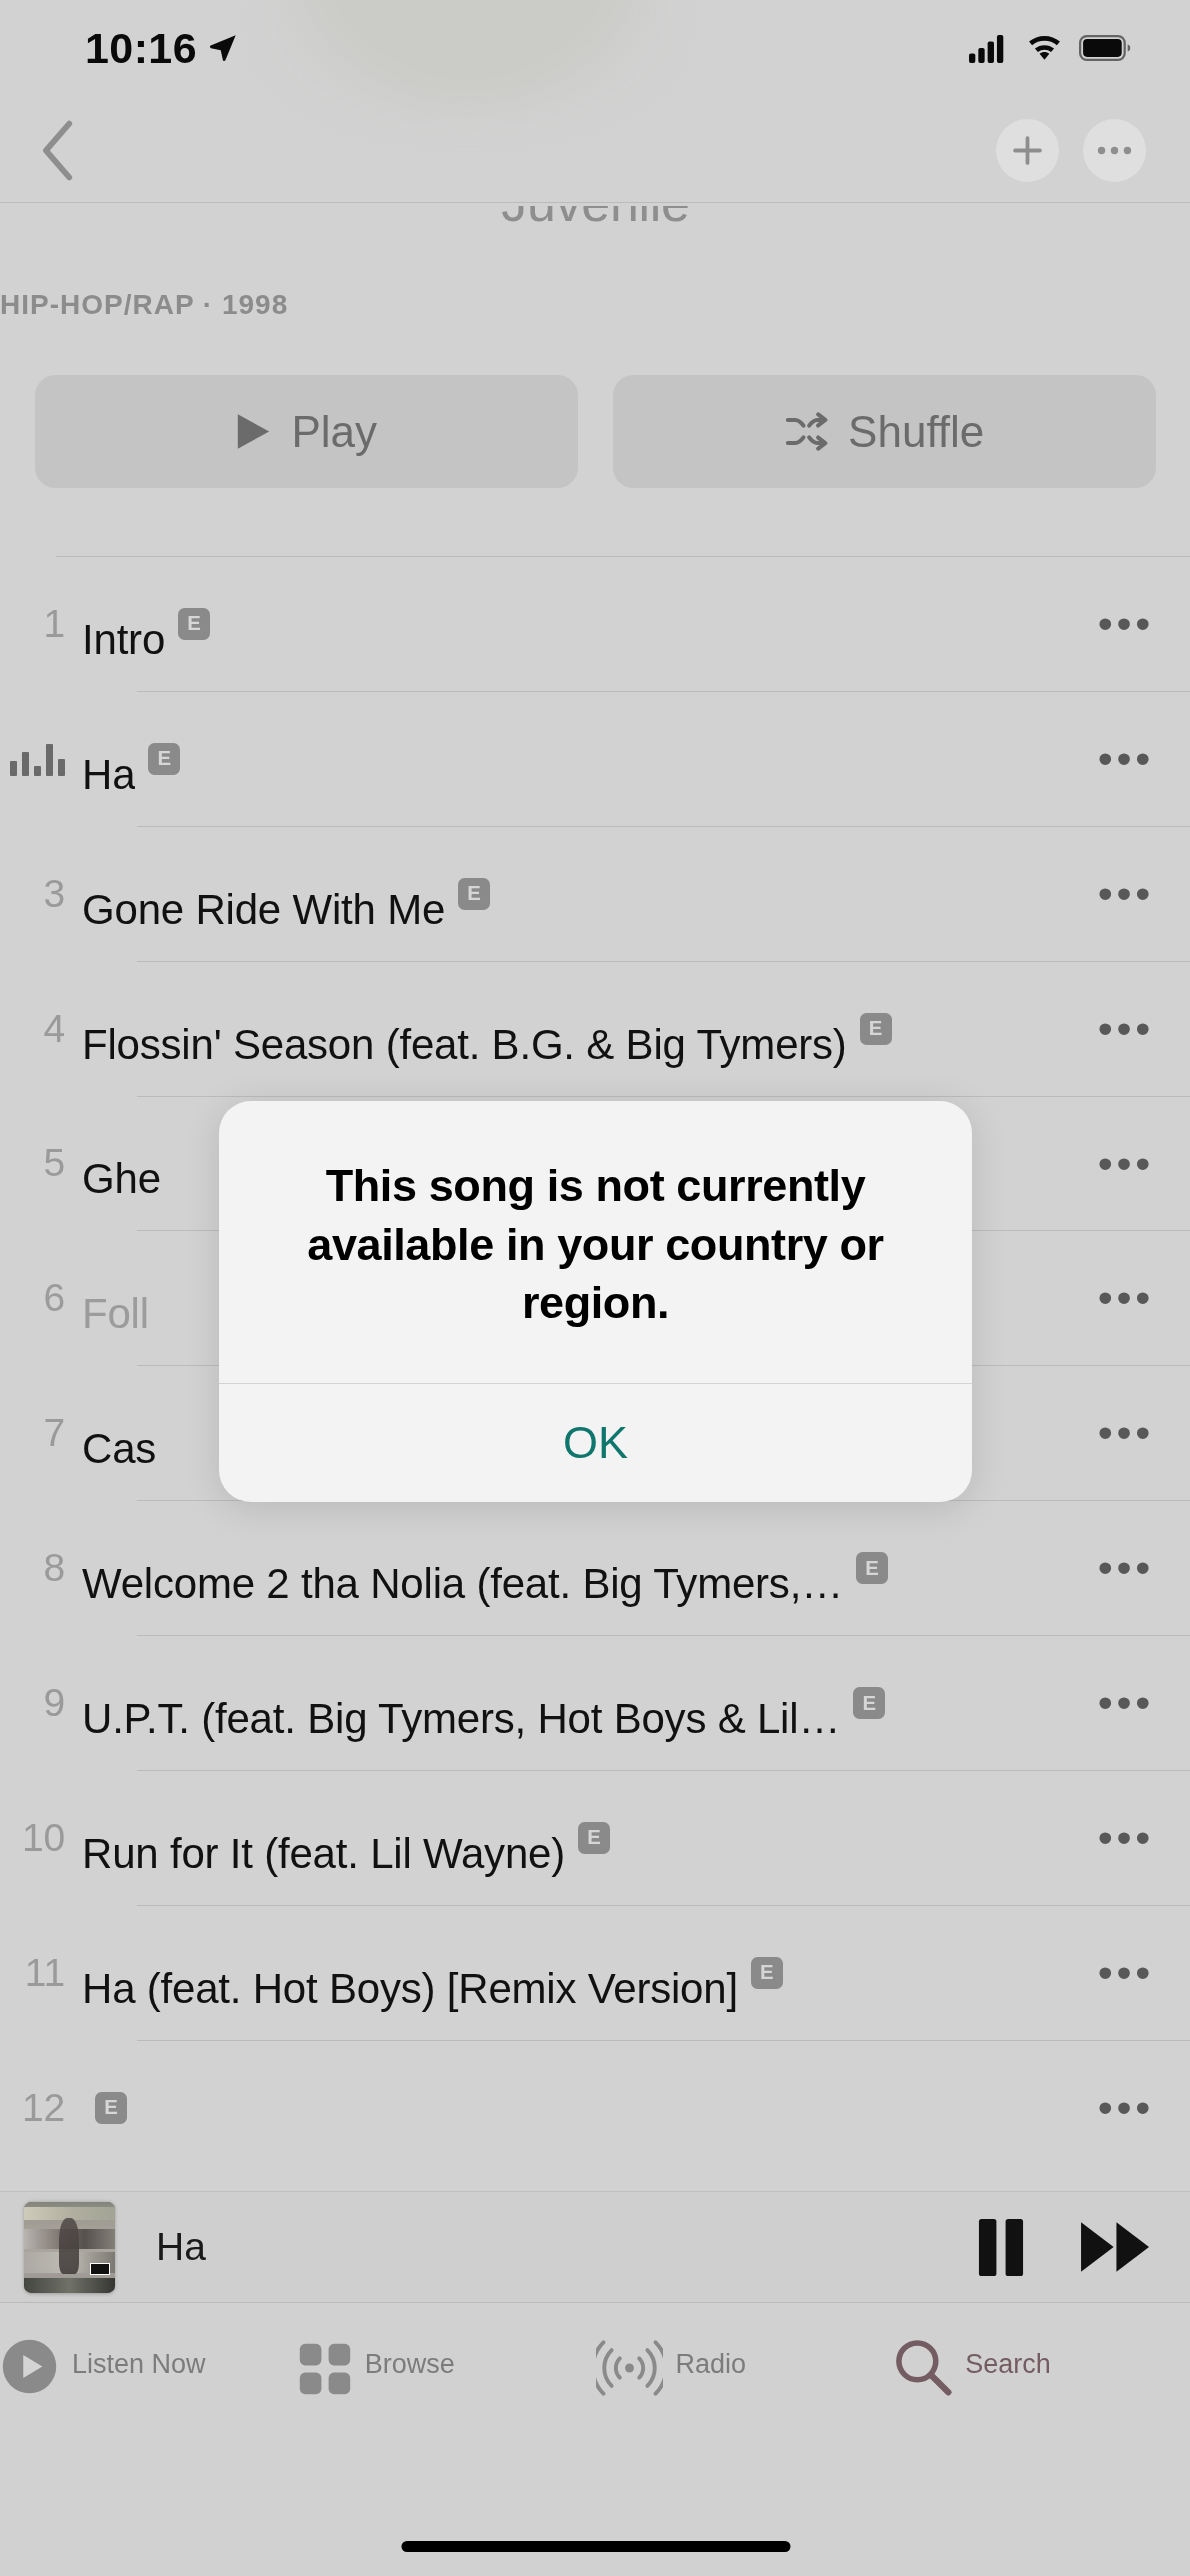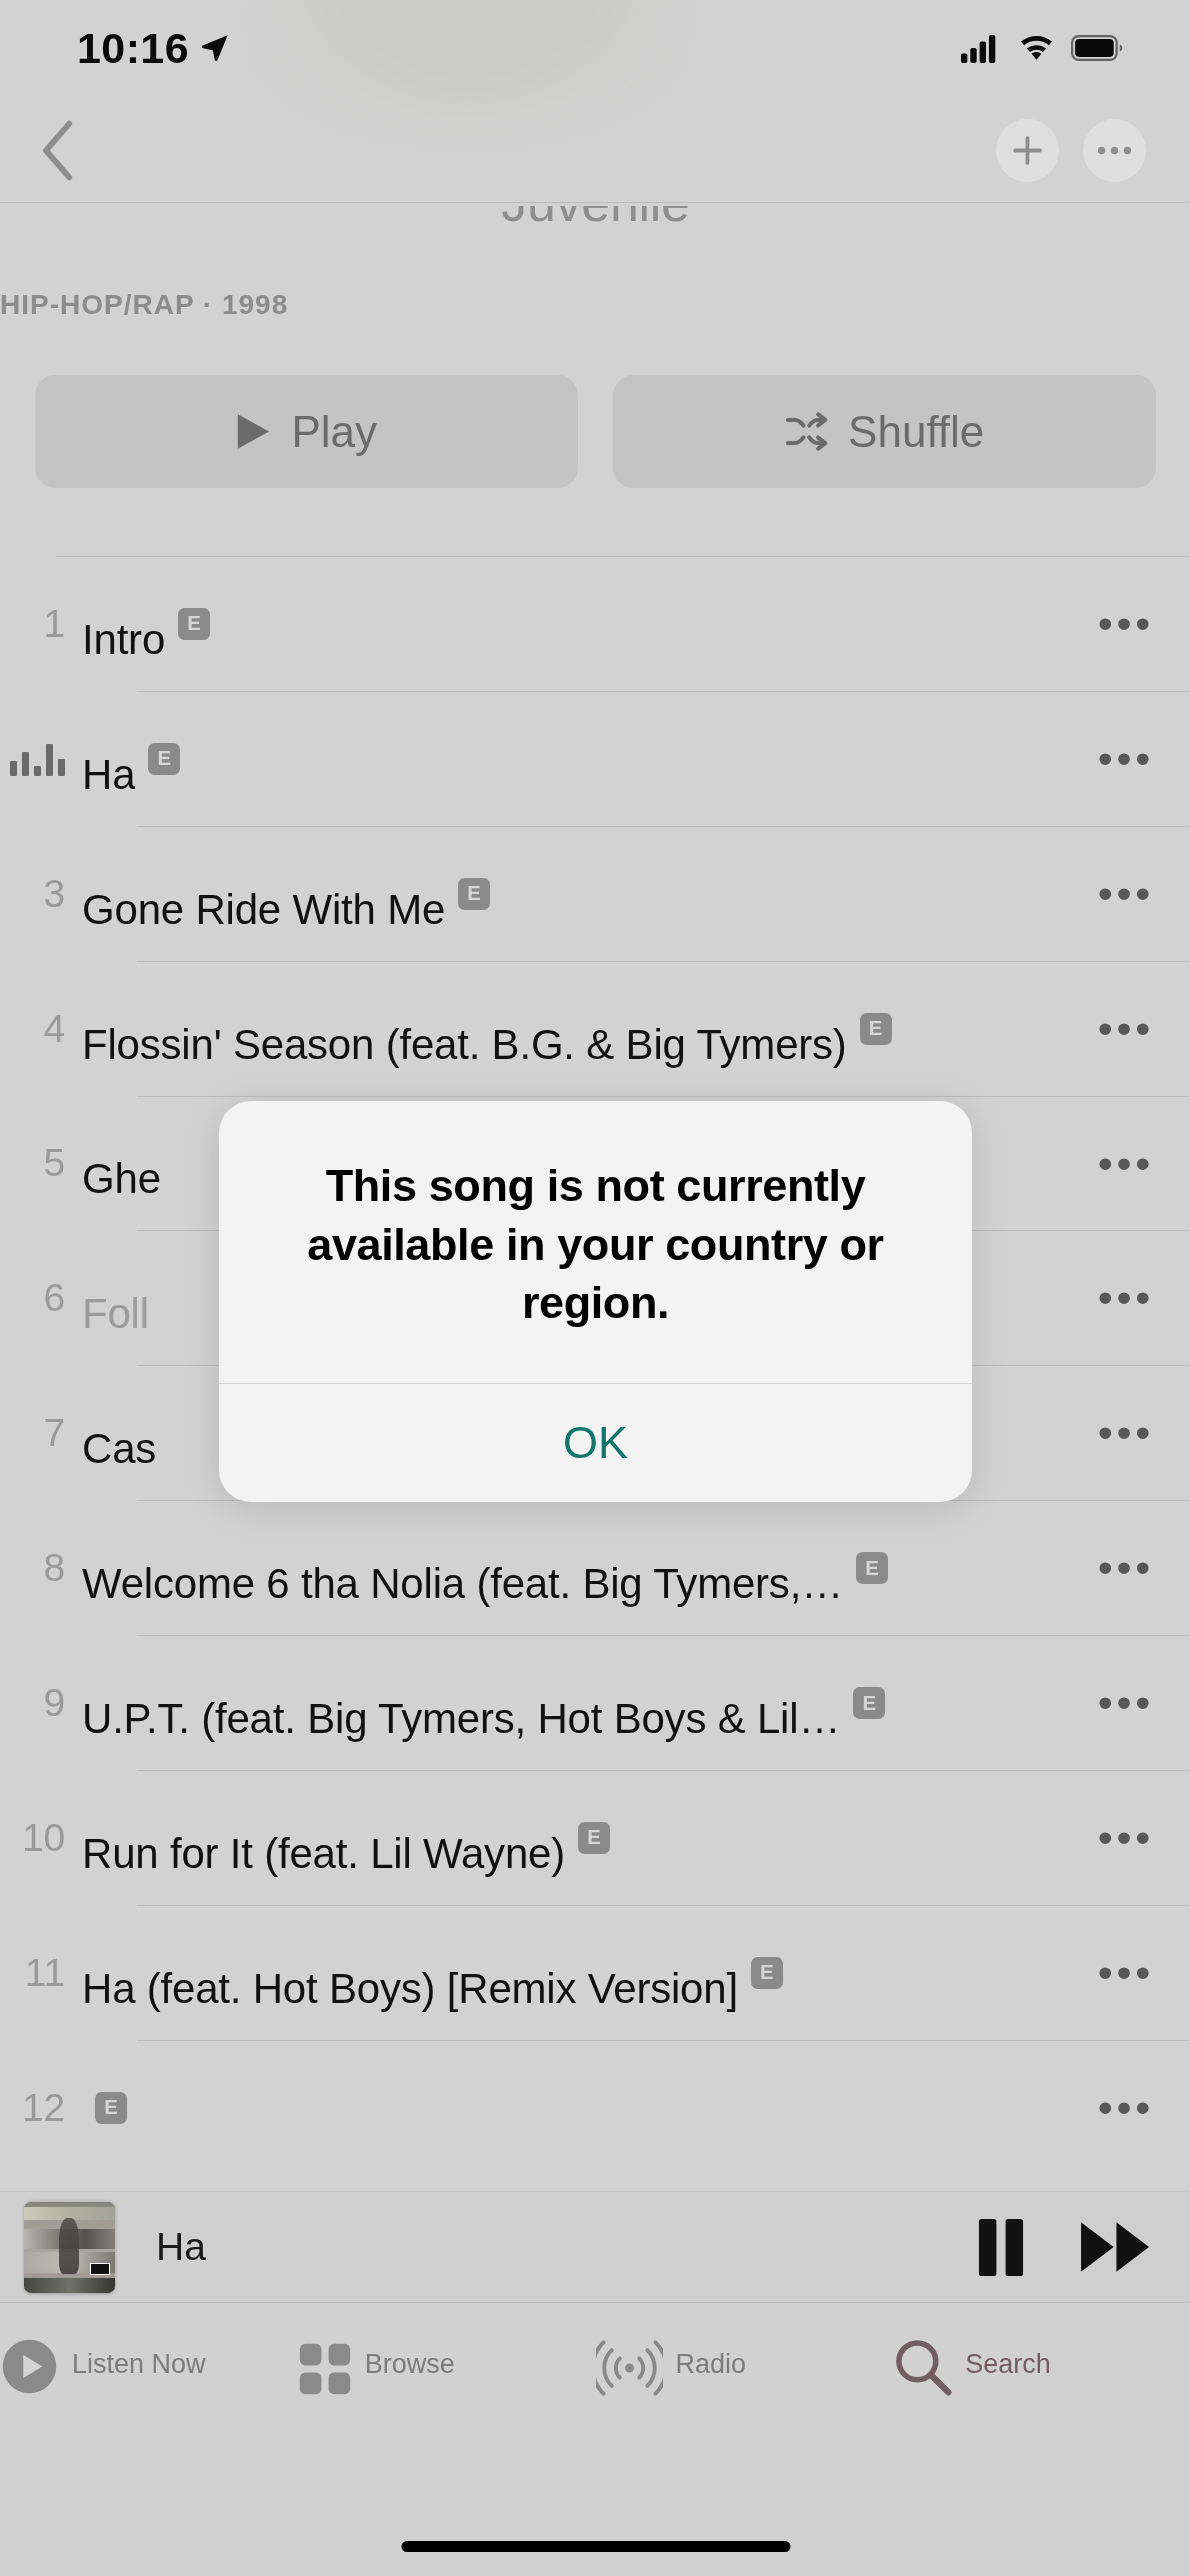--- a/index.html
+++ b/index.html
@@ -22,21 +22,21 @@
   .art-bleed {
     position:absolute; left:274px; top:-111px;
     width:389px; height:232px;
     background:radial-gradient(ellipse at 50% 20%, #c9cfae 0%, #c9cfae 55%, #cfd1c9 75%, rgba(208,208,208,0) 100%);
     border-radius:0 0 55% 55%/0 0 40% 40%;
     filter:blur(13px);
   }
 
   
   .statusbar {
-    position:absolute; top:0; left:8px; width:1172px; height:96px;
+    position:absolute; top:0; left:16px; width:1172px; height:96px;
     display:flex; align-items:center; justify-content:space-between;
     padding:0 57px 0 69px;
   }
   .sb-time {
     font-size:43px; font-weight:600; color:#0a0a0a; letter-spacing:0.4px;
     display:flex; align-items:center; gap:10.2px;
   }
   .loc-arrow { display:block; }
   .sb-right { display:flex; align-items:center; gap:15px; }
 
@@ -324,21 +324,21 @@
           <div class="track-num">7</div>
           <div class="track-mid">
             <span class="track-title">Cas</span>
           </div>
           <div class="dots">•••</div>
         </div>
         <div class="track-sep"></div>
         <div class="track">
           <div class="track-num">8</div>
           <div class="track-mid">
-            <span class="track-title">Welcome 6 tha Nolia (feat. Big Tymers,…</span>
+            <span class="track-title">Welcome 2 tha Nolia (feat. Big Tymers,…</span>
             <span class="ebadge">E</span>
           </div>
           <div class="dots">•••</div>
         </div>
         <div class="track-sep"></div>
         <div class="track">
           <div class="track-num">9</div>
           <div class="track-mid">
             <span class="track-title">U.P.T. (feat. Big Tymers, Hot Boys &amp; Lil…</span>
             <span class="ebadge">E</span>

